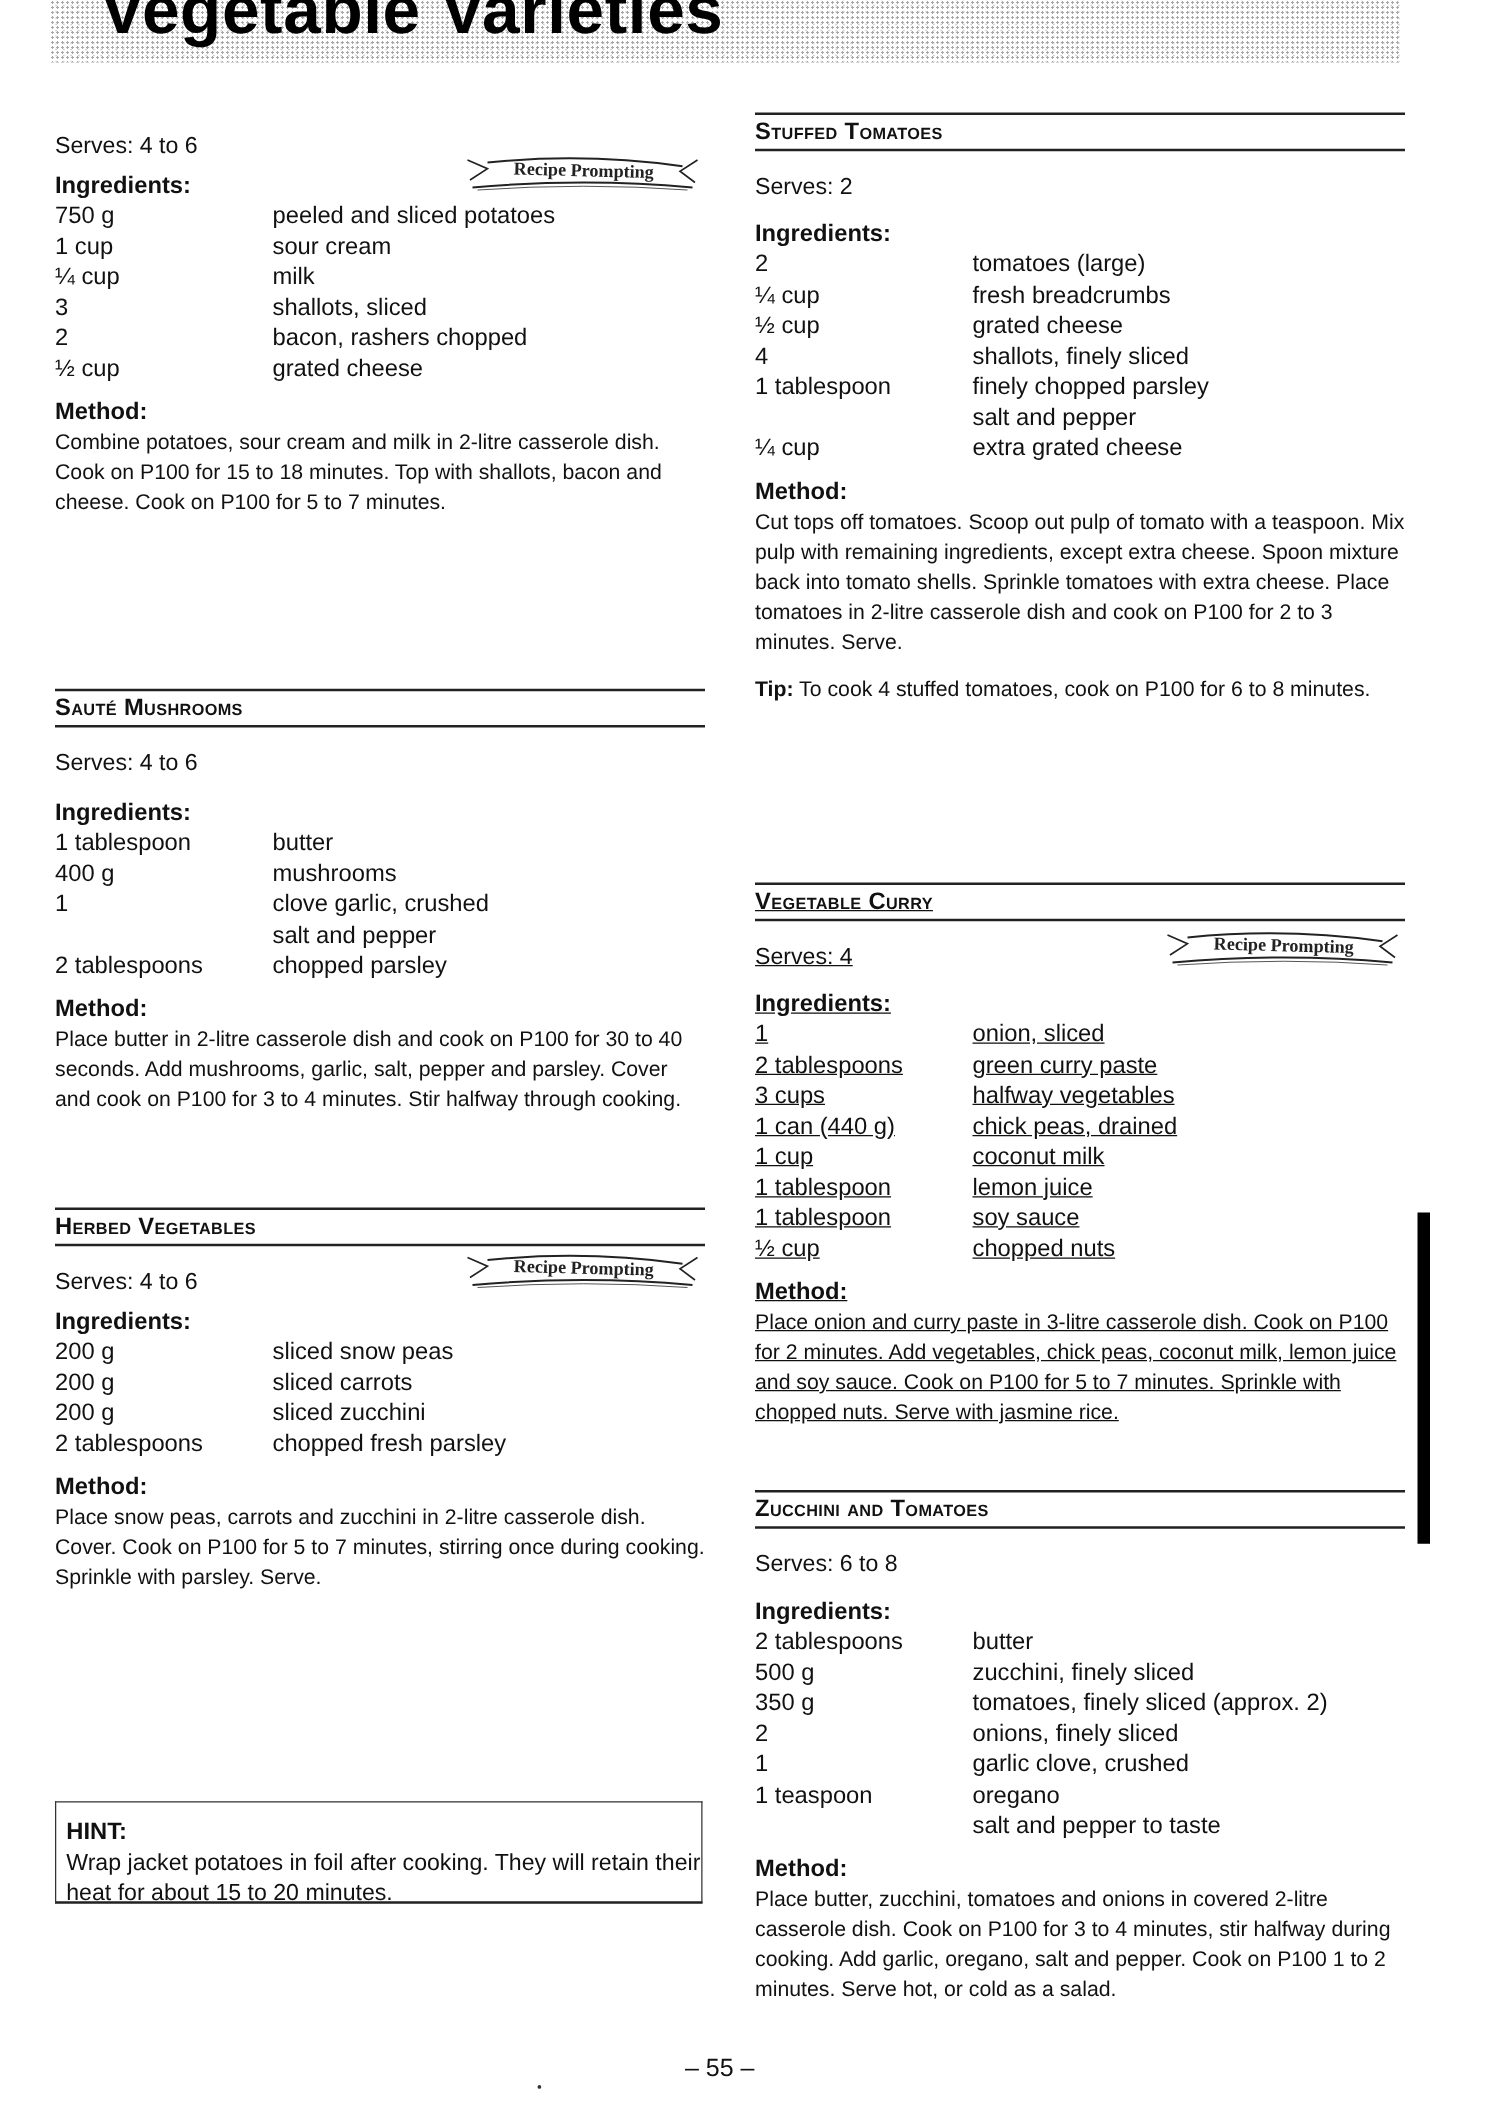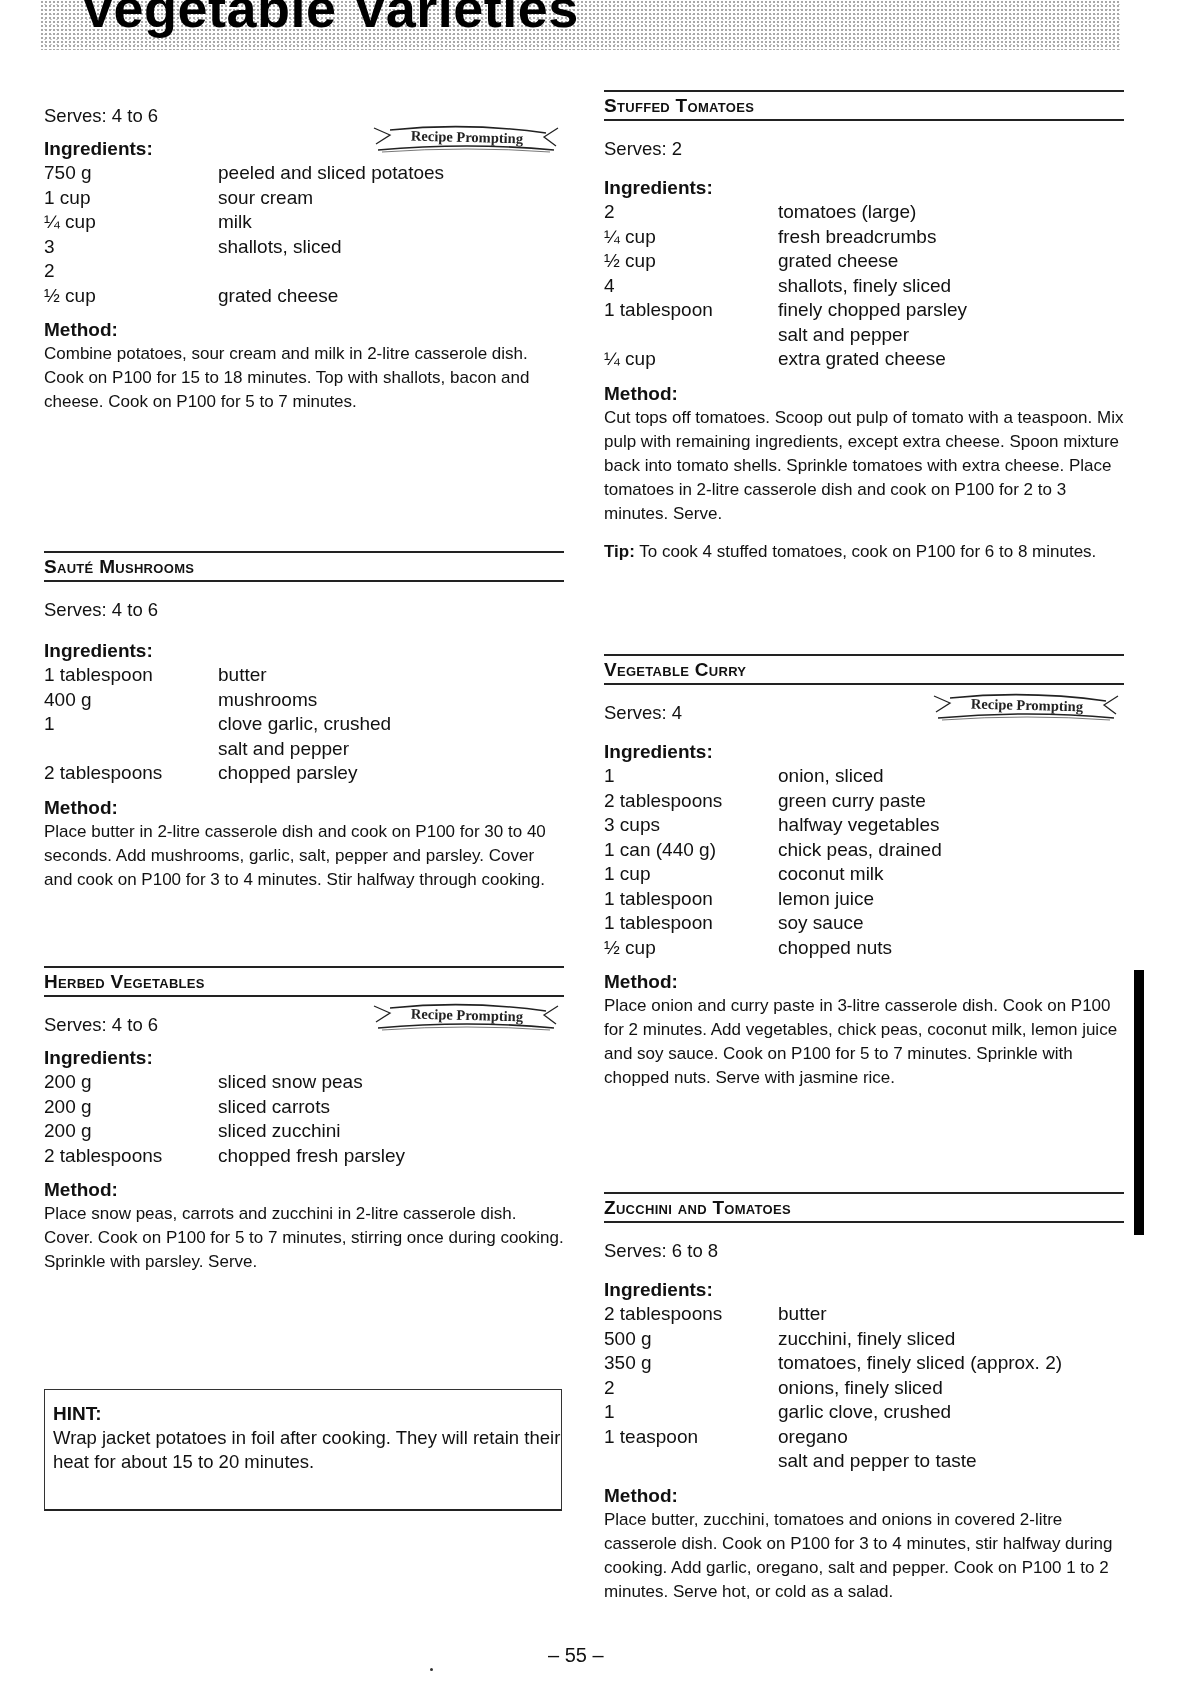--- a/index.html
+++ b/index.html
@@ -48,21 +48,21 @@
     position: absolute; right: 0; top: 36px; width: 196px; height: 30px;
   }
   .badge svg { position: absolute; left: 0; top: 0; }
   .badge-text {
     position: absolute; left: 34px; top: 5px; width: 130px; text-align: center;
     font-family: "Liberation Serif", serif; font-weight: bold; font-size: 14.5px;
     color: #222; transform: rotate(1.5deg);
   }
 
   .hint-box {
-    position: absolute; left: 44px; top: 1389px; width: 518px; height: 122px;
+    position: absolute; left: 44px; top: 1441px; width: 518px; height: 82px;
     border: 1px solid #333; border-bottom: 2px solid #222; box-sizing: border-box;
     padding: 12px 0 0 8px;
   }
   .hint-label { font-weight: bold; font-size: 19px; line-height: 24px; }
   .hint-text { font-size: 18.5px; line-height: 24px; }
 
   .page-number {
     position: absolute; left: 548px; top: 1644px; font-size: 20px;
   }
   .speck { position: absolute; left: 430px; top: 1668px; width: 3px; height: 3px; background: #333; border-radius: 50%; }
@@ -104,20 +104,21 @@
       <li class="ing-row">
           <span class="ing-qty">¼ cup</span>
           <span class="ing-item">milk</span>
         </li>
       <li class="ing-row">
           <span class="ing-qty">3</span>
           <span class="ing-item">shallots, sliced</span>
         </li>
       <li class="ing-row">
           <span class="ing-qty">2</span>
+          <span class="ing-item">bacon, rashers chopped</span>
         </li>
       <li class="ing-row">
           <span class="ing-qty">½ cup</span>
           <span class="ing-item">grated cheese</span>
         </li>
     </ul>
     <div class="gap" style="height:10px"></div>
     <div class="label">Method:</div>
     <p class="method-text">Combine potatoes, sour cream and milk in 2-litre casserole dish. Cook on P100 for 15 to 18 minutes. Top with shallots, bacon and cheese. Cook on P100 for 5 to 7 minutes.</p>
   </section>
@@ -241,21 +242,21 @@
           <span class="ing-item">extra grated cheese</span>
         </li>
     </ul>
     <div class="gap" style="height:10px"></div>
     <div class="label">Method:</div>
     <p class="method-text">Cut tops off tomatoes. Scoop out pulp of tomato with a teaspoon. Mix pulp with remaining ingredients, except extra cheese. Spoon mixture back into tomato shells. Sprinkle tomatoes with extra cheese. Place tomatoes in 2-litre casserole dish and cook on P100 for 2 to 3 minutes. Serve.</p>
     <div class="gap" style="height:14px"></div>
     <p class="method-text"><b>Tip:</b> <span>To cook 4 stuffed tomatoes, cook on P100 for 6 to 8 minutes.</span></p>
   </section>
 
-  <section class="recipe" style="top:564px;">
+  <section class="recipe" style="top:616px;text-decoration:underline;">
     <div class="recipe-head">
       <span class="recipe-title">Vegetable Curry</span>
     </div>
     <div class="serves">Serves: 4</div>
     <div class="badge" style="top:38px;">
       <svg width="196" height="30" viewBox="0 0 196 30">
         <path d="M6 4 L22 11 L8 20" fill="none" stroke="#222" stroke-width="1.3"></path>
         <path d="M190 4 L176 13 L188 22" fill="none" stroke="#222" stroke-width="1.3"></path>
         <path d="M22 6 Q100 -2 178 9" fill="none" stroke="#222" stroke-width="1.6"></path>
         <path d="M10 26 Q100 18 186 26" fill="none" stroke="#222" stroke-width="1.6"></path>

